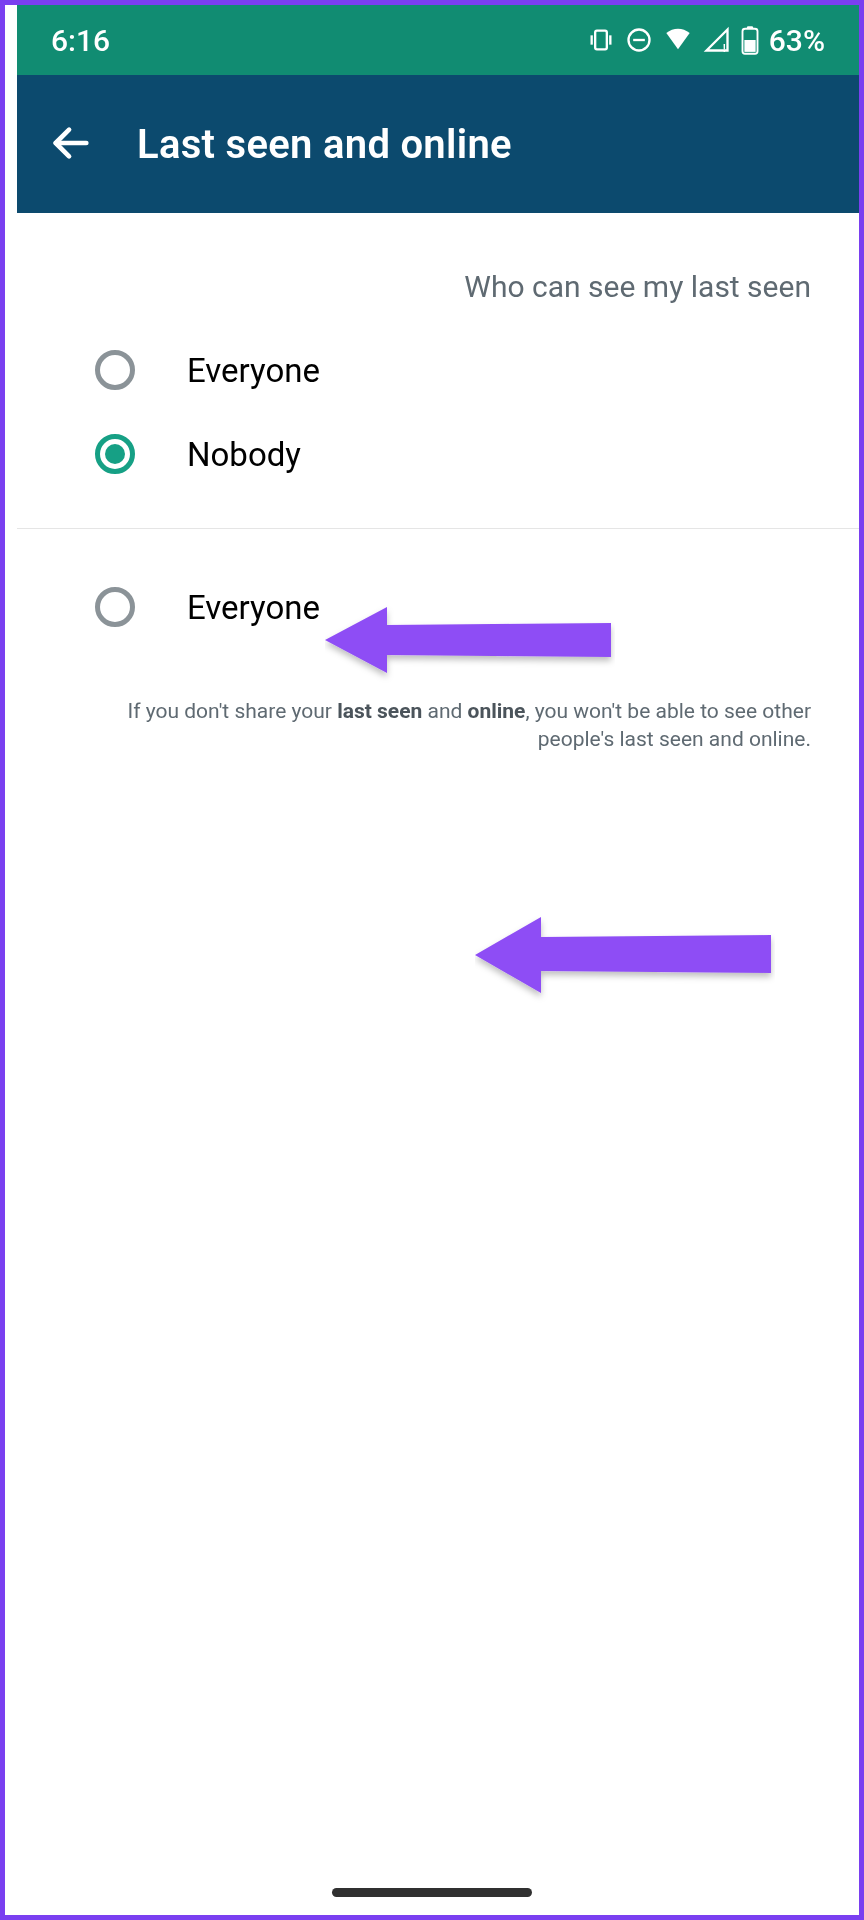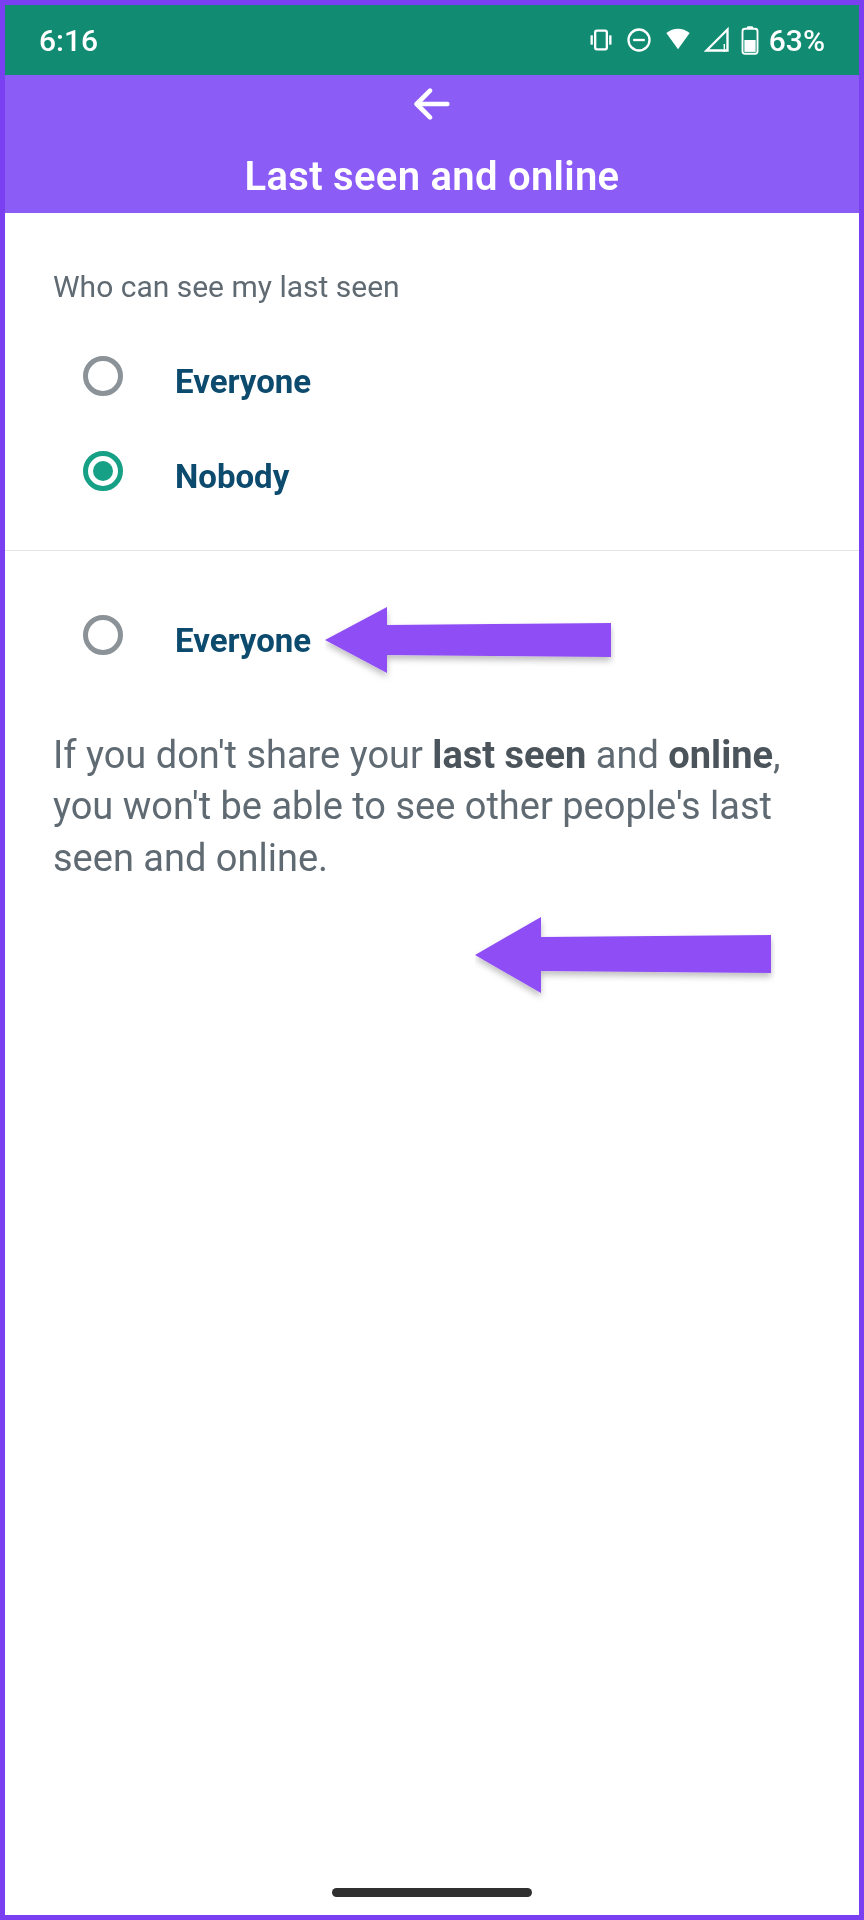--- a/index.html
+++ b/index.html
@@ -9,20 +9,21 @@
     border: 5px solid #7a3ff0;
     position: relative;
     overflow: hidden;
   }
   .screen {
     background: #ffffff;
     width: 100%;
     height: 100%;
     display: flex;
     flex-direction: column;
+    padding-left: 12px;
   }
 
   
   .status-bar {
     background: #118c72;
     color: #ffffff;
     height: 70px;
     display: flex;
     align-items: center;
     justify-content: space-between;
@@ -32,46 +33,46 @@
   }
   .status-right {
     display: flex;
     align-items: center;
     gap: 10px;
   }
   .status-right svg { display: block; }
 
   
   .app-bar {
-    background: #8b5cf6;
+    background: #0c4a6e;
     color: #ffffff;
     height: 138px;
     display: flex;
     align-items: center;
     padding: 0 24px;
-    gap: 18px;
-    flex-direction: column;
+    gap: 36px;
   }
   .back-btn {
     width: 60px; height: 60px;
     display: flex; align-items: center; justify-content: center;
     border: none; background: transparent; color: #fff;
     cursor: pointer;
   }
   .app-bar-title {
     font-size: 40px;
     font-weight: 600;
     letter-spacing: 0.3px;
   }
 
   
   .content {
     flex: 1;
     background: #ffffff;
     overflow: hidden;
+    text-align: right;
   }
   .section { padding: 36px 0 20px 0; }
   .section-title {
     color: #5f6a72;
     font-size: 30px;
     font-weight: 400;
     padding: 20px 48px 24px 48px;
   }
   .divider {
     height: 1px;
@@ -102,29 +103,28 @@
     top: 50%; left: 50%;
     width: 20px; height: 20px;
     background: #16a085;
     border-radius: 50%;
     transform: translate(-50%, -50%);
     display: none;
   }
   .radio.selected .radio-inner { display: block; }
   .radio-label {
     font-size: 33px;
-    color: #0c4a6e;
-    font-weight: 700;
-    margin-top: 12px;
+    color: #000000;
+    font-weight: 400;
   }
 
   .help-text {
     padding: 28px 48px 10px 48px;
     color: #5f6a72;
-    font-size: 38px;
+    font-size: 21px;
     line-height: 1.35;
   }
   .help-text b { font-weight: 700; color: #4b545b; }
 
   
   .arrow {
     position: absolute;
     pointer-events: none;
   }
 

